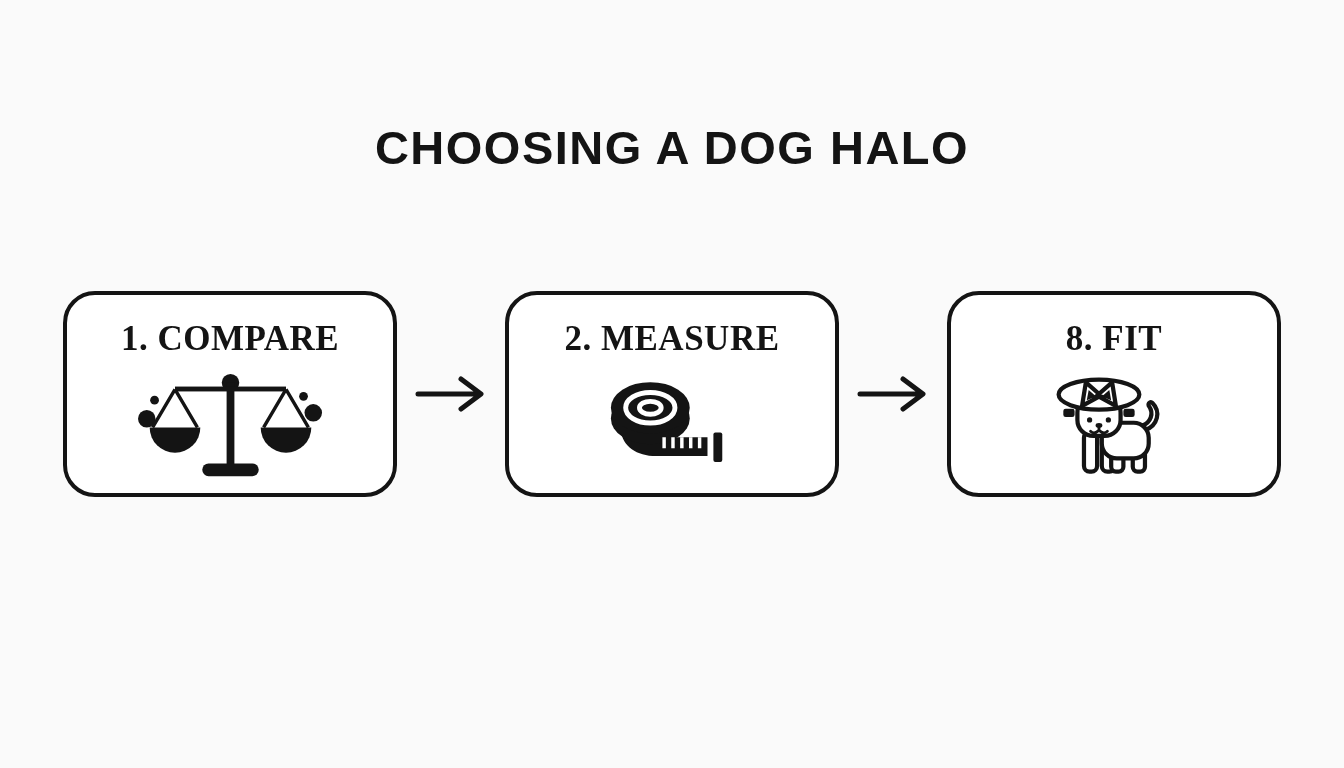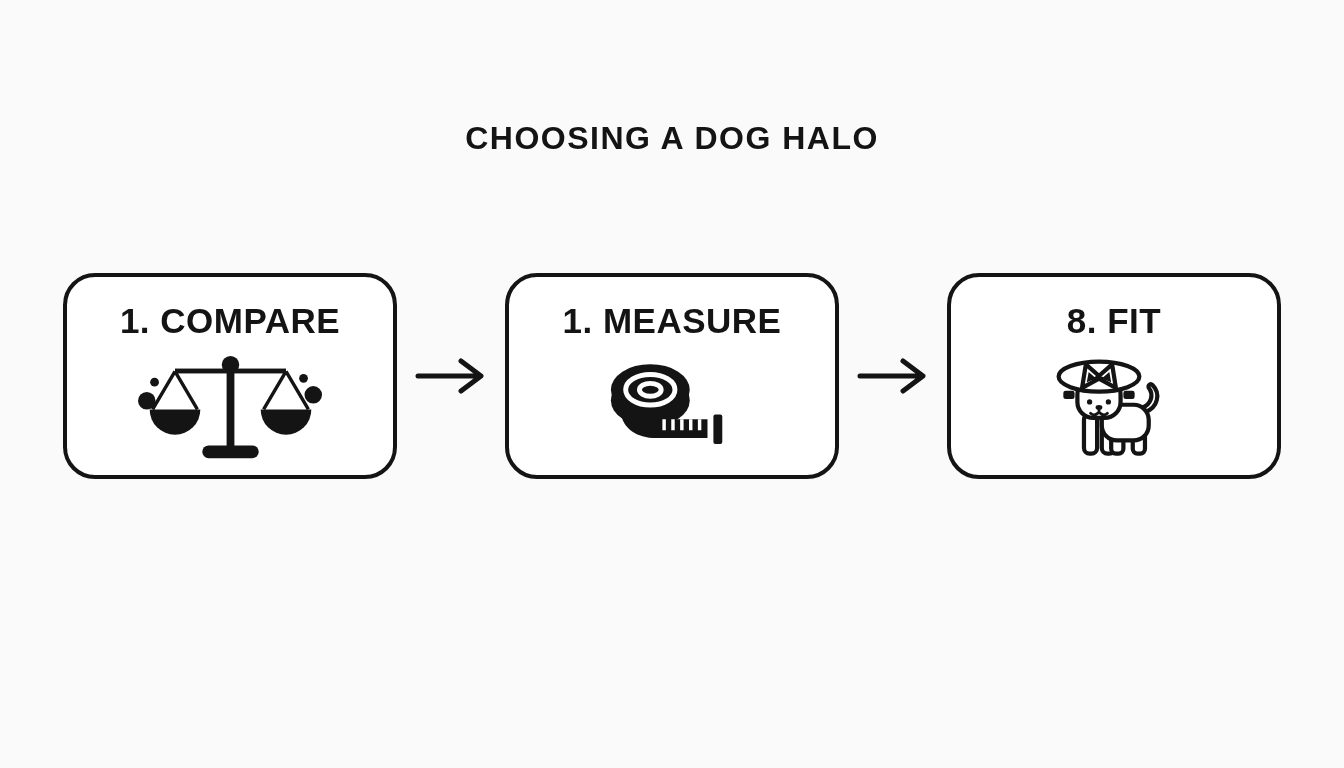--- a/index.html
+++ b/index.html
@@ -11,30 +11,31 @@
   html,body{width:1344px;height:768px;overflow:hidden;}
   body{
     background:var(--bg);
     font-family:"Liberation Sans", sans-serif;
     color:var(--ink);
   }
   .canvas{width:1344px;height:768px;position:relative;}
   .title{
     margin-top:120px;
     text-align:center;
-    font-size:32px;
+    font-size:47px;
     font-weight:800;
     letter-spacing:1.5px;
     color:var(--ink);
   }
   .row{
     margin-top:116px;
     display:flex;
     align-items:center;
     justify-content:center;
+    font-family:Liberation Serif, serif;
   }
   .step{
     width:334px;
     height:206px;
     background:var(--box);
     border:4px solid var(--ink);
     border-radius:32px;
     display:flex;
     flex-direction:column;
     align-items:center;
@@ -89,21 +90,21 @@
       </div>
     </div>
 
     <div class="connector">
       <svg width="72" height="40" viewBox="0 0 72 40" aria-hidden="true">
         <path d="M3,20 L62,20 M46,5 L66,20 L46,35" stroke="#141414" stroke-width="5" fill="none" stroke-linecap="round" stroke-linejoin="round"></path>
       </svg>
     </div>
 
     <div class="step">
-      <div class="step-label">1. MEASURE</div>
+      <div class="step-label">2. MEASURE</div>
       <div class="step-icon">
         <svg width="138" height="91" viewBox="0 0 140 92" aria-hidden="true">
           <g fill="#141414">
             <path d="M18,50 C20,66 34,76 54,76 L106,76 L106,57 L56,57 C46,57 40,52 38,44 Z"></path>
             <rect x="112" y="52" width="9" height="30" rx="2"></rect>
             <ellipse cx="48" cy="38" rx="40" ry="26"></ellipse>
             <ellipse cx="48" cy="27" rx="40" ry="26"></ellipse>
           </g>
           <ellipse cx="48" cy="27" rx="25" ry="15.5" fill="none" stroke="#ffffff" stroke-width="5"></ellipse>
           <ellipse cx="48" cy="27" rx="11" ry="6.5" fill="none" stroke="#ffffff" stroke-width="5"></ellipse>

